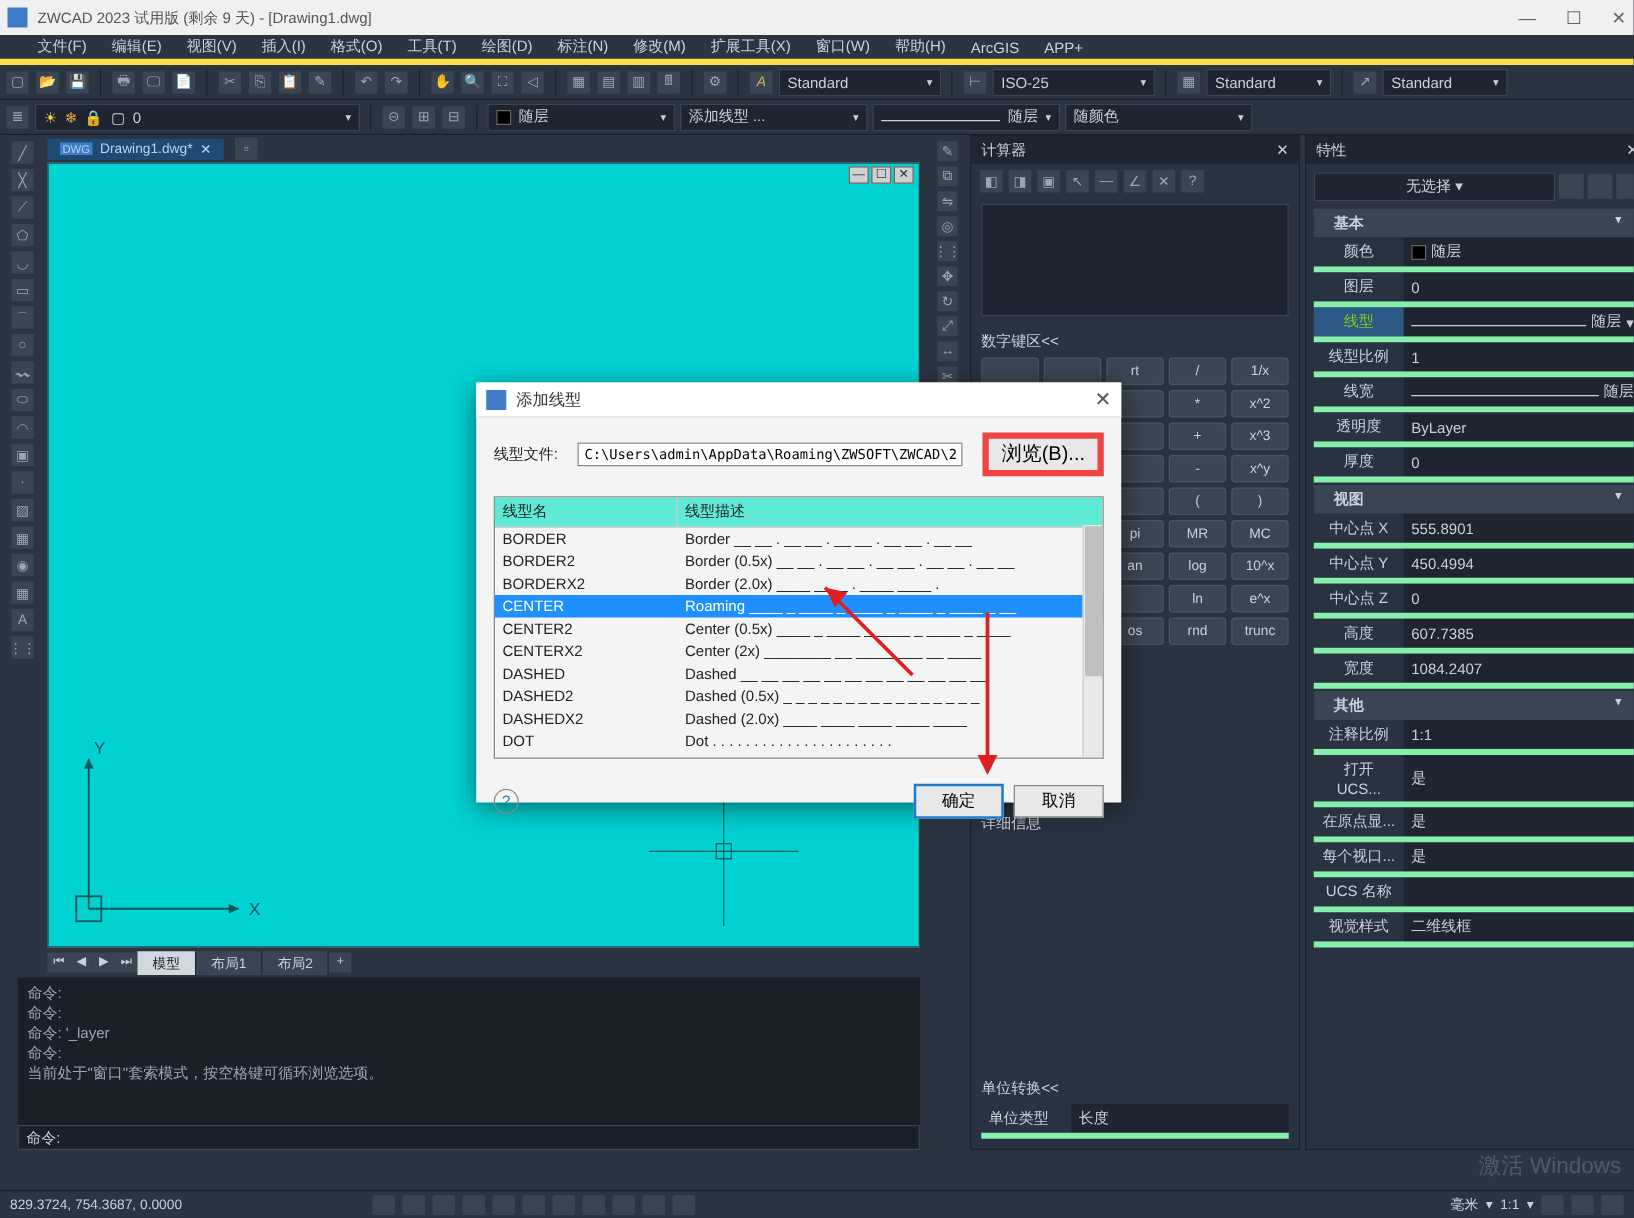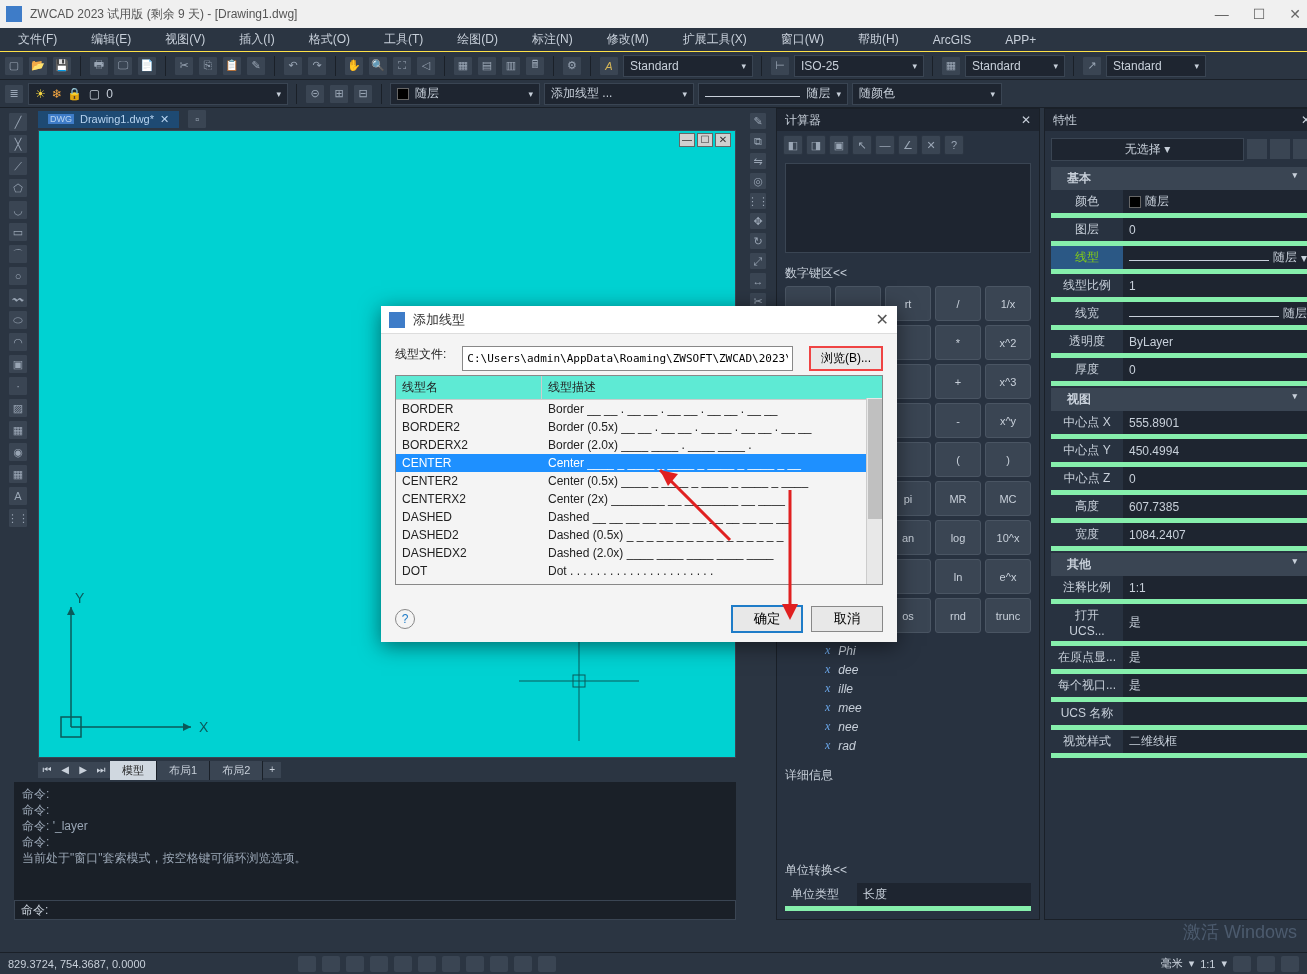--- a/index.html
+++ b/index.html
@@ -4,21 +4,21 @@
 <style>
 * { margin: 0; padding: 0; box-sizing: border-box; font-family: "Microsoft YaHei", sans-serif; }
 body { width: 1307px; height: 974px; background: #2b3542; color: #c8d0da; font-size: 12px; overflow: hidden; position: relative; }
 
 
 .titlebar { height: 28px; background: #f0f0f0; display: flex; align-items: center; padding: 0 6px; color: #555; }
 .titlebar .app-icon { width: 16px; height: 16px; background: #3e7cc8; margin-right: 8px; }
 .titlebar .ctrl { margin-left: auto; display: flex; gap: 24px; font-size: 14px; color: #666; }
 
 
-.menubar { height: 24px; background: #2b3542; display: flex; align-items: center; padding: 0 12px; gap: 22px; border-bottom: 1px solid #fde047; }
+.menubar { height: 24px; background: #2b3542; display: flex; align-items: center; padding: 0 24px; gap: 8px; border-bottom: 5px solid #fde047; }
 .menubar span { padding: 2px 6px; cursor: pointer; }
 
 
 .tb-row { height: 28px; background: #2b3542; border-bottom: 1px solid #1a2028; display: flex; align-items: center; padding: 0 4px; gap: 4px; }
 .tb-btn { width: 20px; height: 20px; background: #3a4553; border: 1px solid #2b3542; border-radius: 2px; display:flex;align-items:center;justify-content:center;font-size:11px;color:#9aa6b5; }
 .tb-sep { width: 1px; height: 20px; background: #1a2028; margin: 0 4px; }
 .tb-drop { height: 22px; background: #1e2530; border: 1px solid #3a4553; color: #c8d0da; padding: 0 6px; display:flex;align-items:center;gap:6px; }
 .tb-drop.small { width: 100px; } .tb-drop.med { width: 130px; } .tb-drop.wide { width: 150px; }
 .tb-drop::after { content: "▾"; margin-left:auto; font-size:9px; }
 
@@ -57,21 +57,21 @@
 
 
 .calc-panel { position:absolute; left:776px; top:108px; width:264px; height:812px; background:#283240; border:1px solid #1a2028; }
 .panel-hdr { height:22px; background:#1e2530; display:flex;align-items:center; padding:0 8px; font-size:12px; }
 .panel-hdr .clos { margin-left:auto; }
 .calc-tools { height:28px; display:flex;align-items:center;gap:3px;padding:0 6px; }
 .calc-disp { height:90px; margin:4px 8px; border:1px solid #3a4553; background:#1e2530; }
 .calc-sect { padding:4px 8px; }
 .calc-sect-hdr { font-size:12px; color:#c8d0da; margin:4px 0; }
 .calc-grid { display:grid; grid-template-columns:repeat(5,1fr); gap:4px; }
-.calc-key { height:35px; background:#3a4553; border:1px solid #4a5563; border-radius:3px; display:flex;align-items:center;justify-content:center; font-size:11px; }
+.calc-key { height:22px; background:#3a4553; border:1px solid #4a5563; border-radius:3px; display:flex;align-items:center;justify-content:center; font-size:11px; }
 .var-row { display:flex; align-items:center; gap:8px; padding:2px 0 2px 40px; font-size:12px; font-style:italic; }
 .var-x { color:#6aa6e8; font-family:serif; }
 
 
 .prop-panel { position:absolute; left:1044px; top:108px; width:276px; height:812px; background:#283240; border:1px solid #1a2028;text-align:center; }
 .prop-sel { height:24px; margin:6px; display:flex;align-items:center; }
 .prop-sel .dd { flex:1; background:#1e2530; border:1px solid #3a4553; padding:2px 6px; }
 .prop-sel .ib { width:20px;height:20px;background:#3a4553;margin-left:3px; }
 .prop-grp { margin:2px 6px; }
 .prop-grp-hdr { background:#3a4553; padding:3px 16px; font-weight:bold; display:flex; }
@@ -82,23 +82,23 @@
 .prop-row .v { flex:1; padding:3px 6px; background:#1e2530; display:flex;align-items:center;gap:4px; }
 .swatch { width:12px;height:12px;background:#000;border:1px solid #666; }
 .lnpat { flex:1;border-top:1px solid #c8d0da;margin-top:6px; }
 
 
 .dialog { position:absolute; left:381px; top:306px; width:516px; height:336px; background:#f4f4f4; box-shadow:0 4px 20px rgba(0,0,0,.5); }
 .dlg-title { height:28px; background:#fff; display:flex;align-items:center;padding:0 8px;color:#333;font-size:13px;border-bottom:1px solid #ddd; }
 .dlg-title .ico { width:16px;height:16px;background:#3e7cc8;margin-right:8px; }
 .dlg-title .x { margin-left:auto; font-size:16px; color:#555; }
 .dlg-body { padding:12px 14px; color:#222; font-size:12px; }
-.dlg-file { display:flex;gap:16px; margin-bottom:4px; }
+.dlg-file { display:flex;align-items:center;gap:16px; margin-bottom:16px; }
 .dlg-file input { flex:1; border:1px solid #888; padding:2px 4px; font-family:monospace; font-size:11px; }
-.dlg-file button { padding:2px 10px; border:2px solid #ef4444; background:#e8e8e8; font-size:12px; }
+.dlg-file button { padding:2px 10px; border:5px solid #ef4444; background:#e8e8e8; font-size:16px; }
 .lt-list { border:1px solid #888; height:210px; overflow:hidden; position:relative; }
 .lt-hdr { display:flex; background:#5eead4; border-bottom:1px solid #ccc; font-size:12px; }
 .lt-hdr .c1 { width:146px; padding:3px 6px; border-right:1px solid #ccc; }
 .lt-hdr .c2 { flex:1; padding:3px 6px; }
 .lt-row { display:flex; font-family:"Consolas",monospace; font-size:12px; }
 .lt-row .c1 { width:146px; padding:2px 6px; }
 .lt-row .c2 { flex:1; padding:2px 6px; white-space:nowrap; overflow:hidden; }
 .lt-row.sel { background:#1e90ff; color:#fff; }
 .lt-scroll { position:absolute; right:0; top:22px; bottom:0; width:16px; background:#e8e8e8; border-left:1px solid #ccc; }
 .lt-scroll .thumb { width:14px; height:120px; background:#c0c0c0; margin:1px; }
@@ -567,21 +567,21 @@
           <div class="lt-row">
             <div class="c1">BORDER2</div>
             <div class="c2">Border (0.5x) __ __ . __ __ . __ __ . __ __ . __ __</div>
           </div>
           <div class="lt-row">
             <div class="c1">BORDERX2</div>
             <div class="c2">Border (2.0x) ____  ____  .  ____  ____  .</div>
           </div>
           <div class="lt-row sel">
             <div class="c1">CENTER</div>
-            <div class="c2">Center ____ _ ____ _ ____ _ ____ _ ____ _ __</div>
+            <div class="c2">Roaming ____ _ ____ _ ____ _ ____ _ ____ _ __</div>
           </div>
           <div class="lt-row">
             <div class="c1">CENTER2</div>
             <div class="c2">Center (0.5x) ____ _ ____ _ ____ _ ____ _ ____</div>
           </div>
           <div class="lt-row">
             <div class="c1">CENTERX2</div>
             <div class="c2">Center (2x) ________  __  ________  __  ____</div>
           </div>
           <div class="lt-row">

